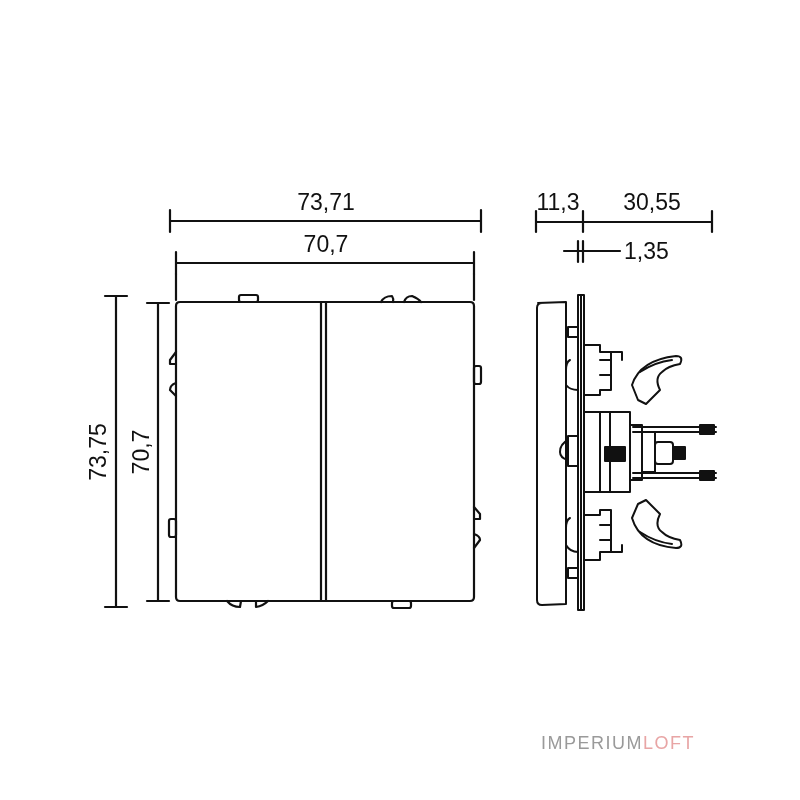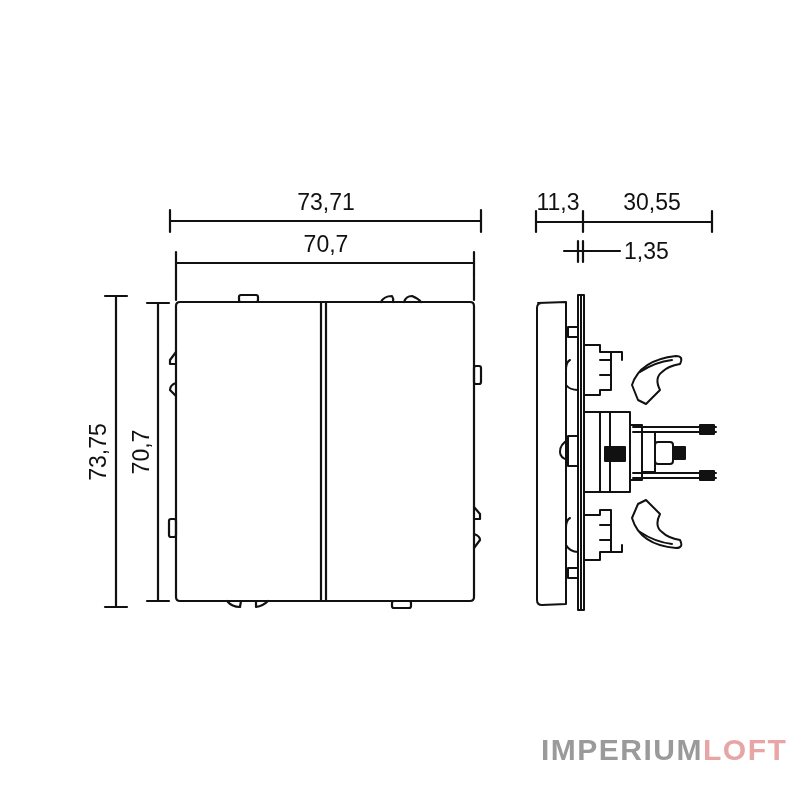--- a/index.html
+++ b/index.html
@@ -1,19 +1,19 @@
 <!DOCTYPE html>
 <html><head>
 <meta charset="utf-8">
 <style>
   html, body { margin: 0; padding: 0; background: #ffffff; }
   body { width: 800px; height: 800px; position: relative; overflow: hidden; font-family: "Liberation Sans", sans-serif; }
   svg { position: absolute; left: 0; top: 0; }
   .dim-text { font-family: "Liberation Sans", sans-serif; font-size: 23px; fill: #111; }
-  .logo { position: absolute; left: 541px; top: 733px; font-family: "Liberation Sans", sans-serif; font-size: 30px; letter-spacing: 1.5px; font-weight: 700; }
+  .logo { position: absolute; left: 541px; top: 733px; font-family: "Liberation Sans", sans-serif; font-size: 18px; letter-spacing: 1.5px; font-weight: 400; }
   .logo .a { color: #9a9a9a; }
   .logo .b { color: #e8a5a5; }
 </style>
 </head>
 <body>
 
 <svg width="800" height="800" viewBox="0 0 800 800">
   <g stroke="#111" stroke-width="2.2" fill="none" stroke-linecap="round" stroke-linejoin="round">
 
     <g>

